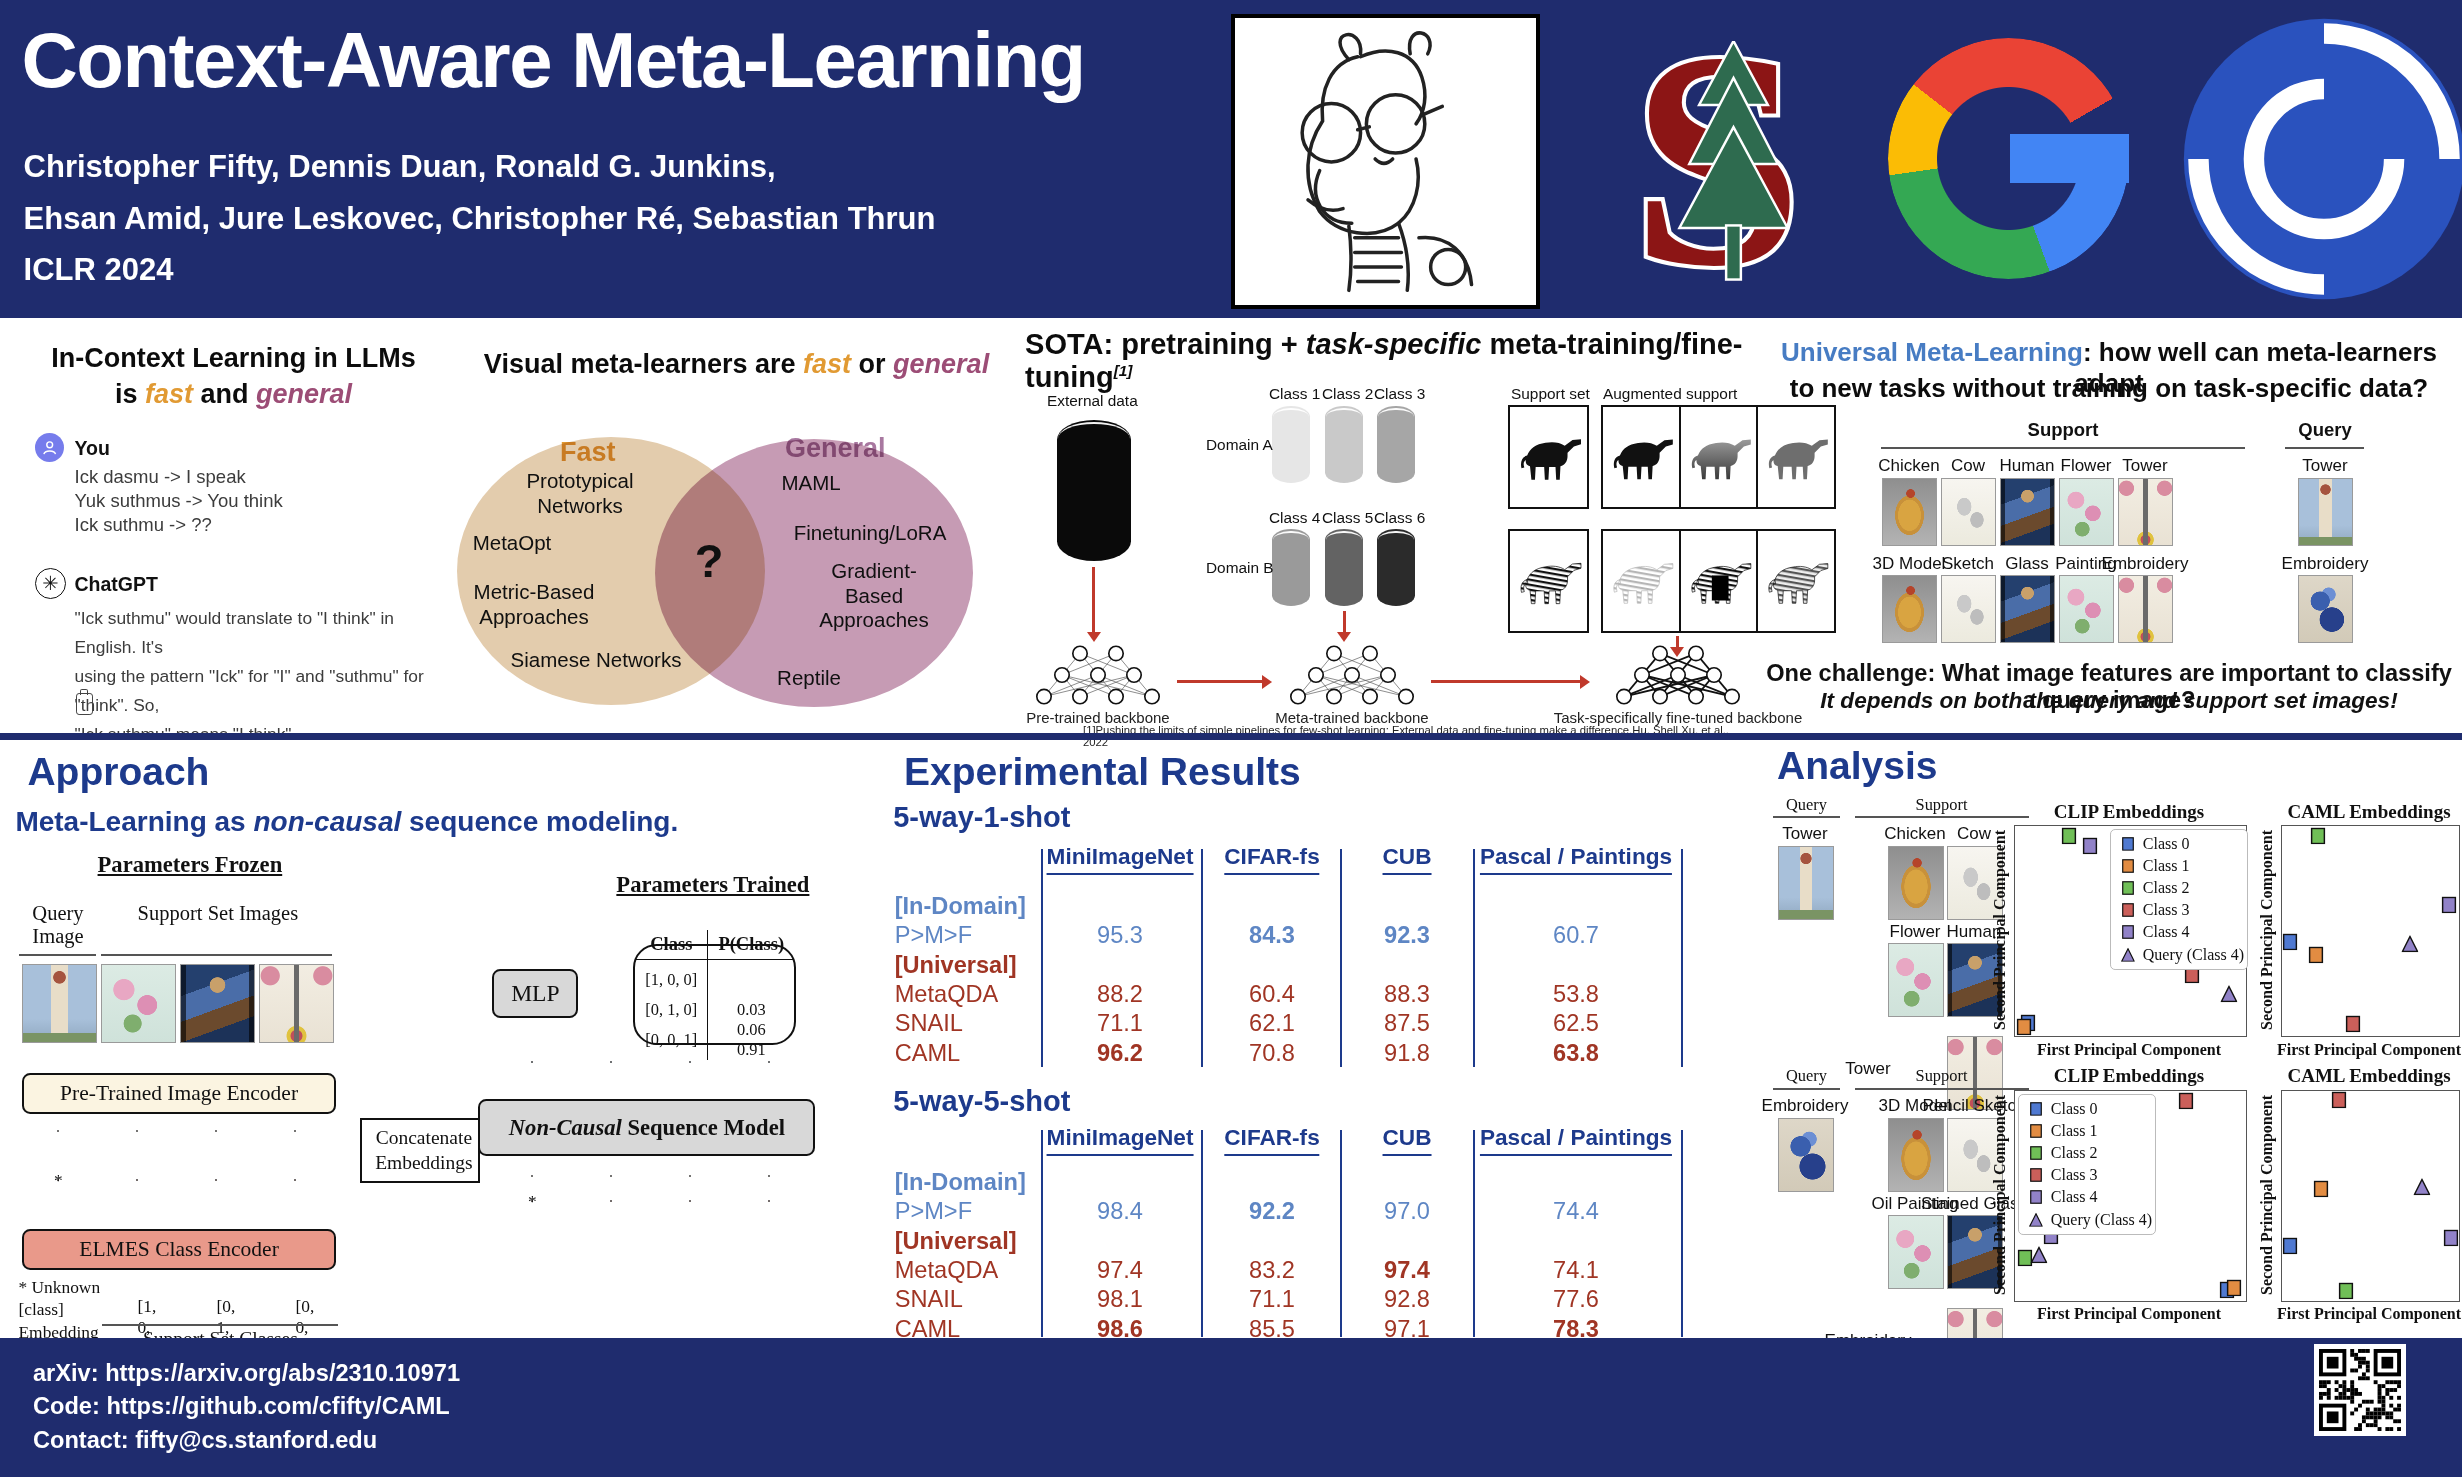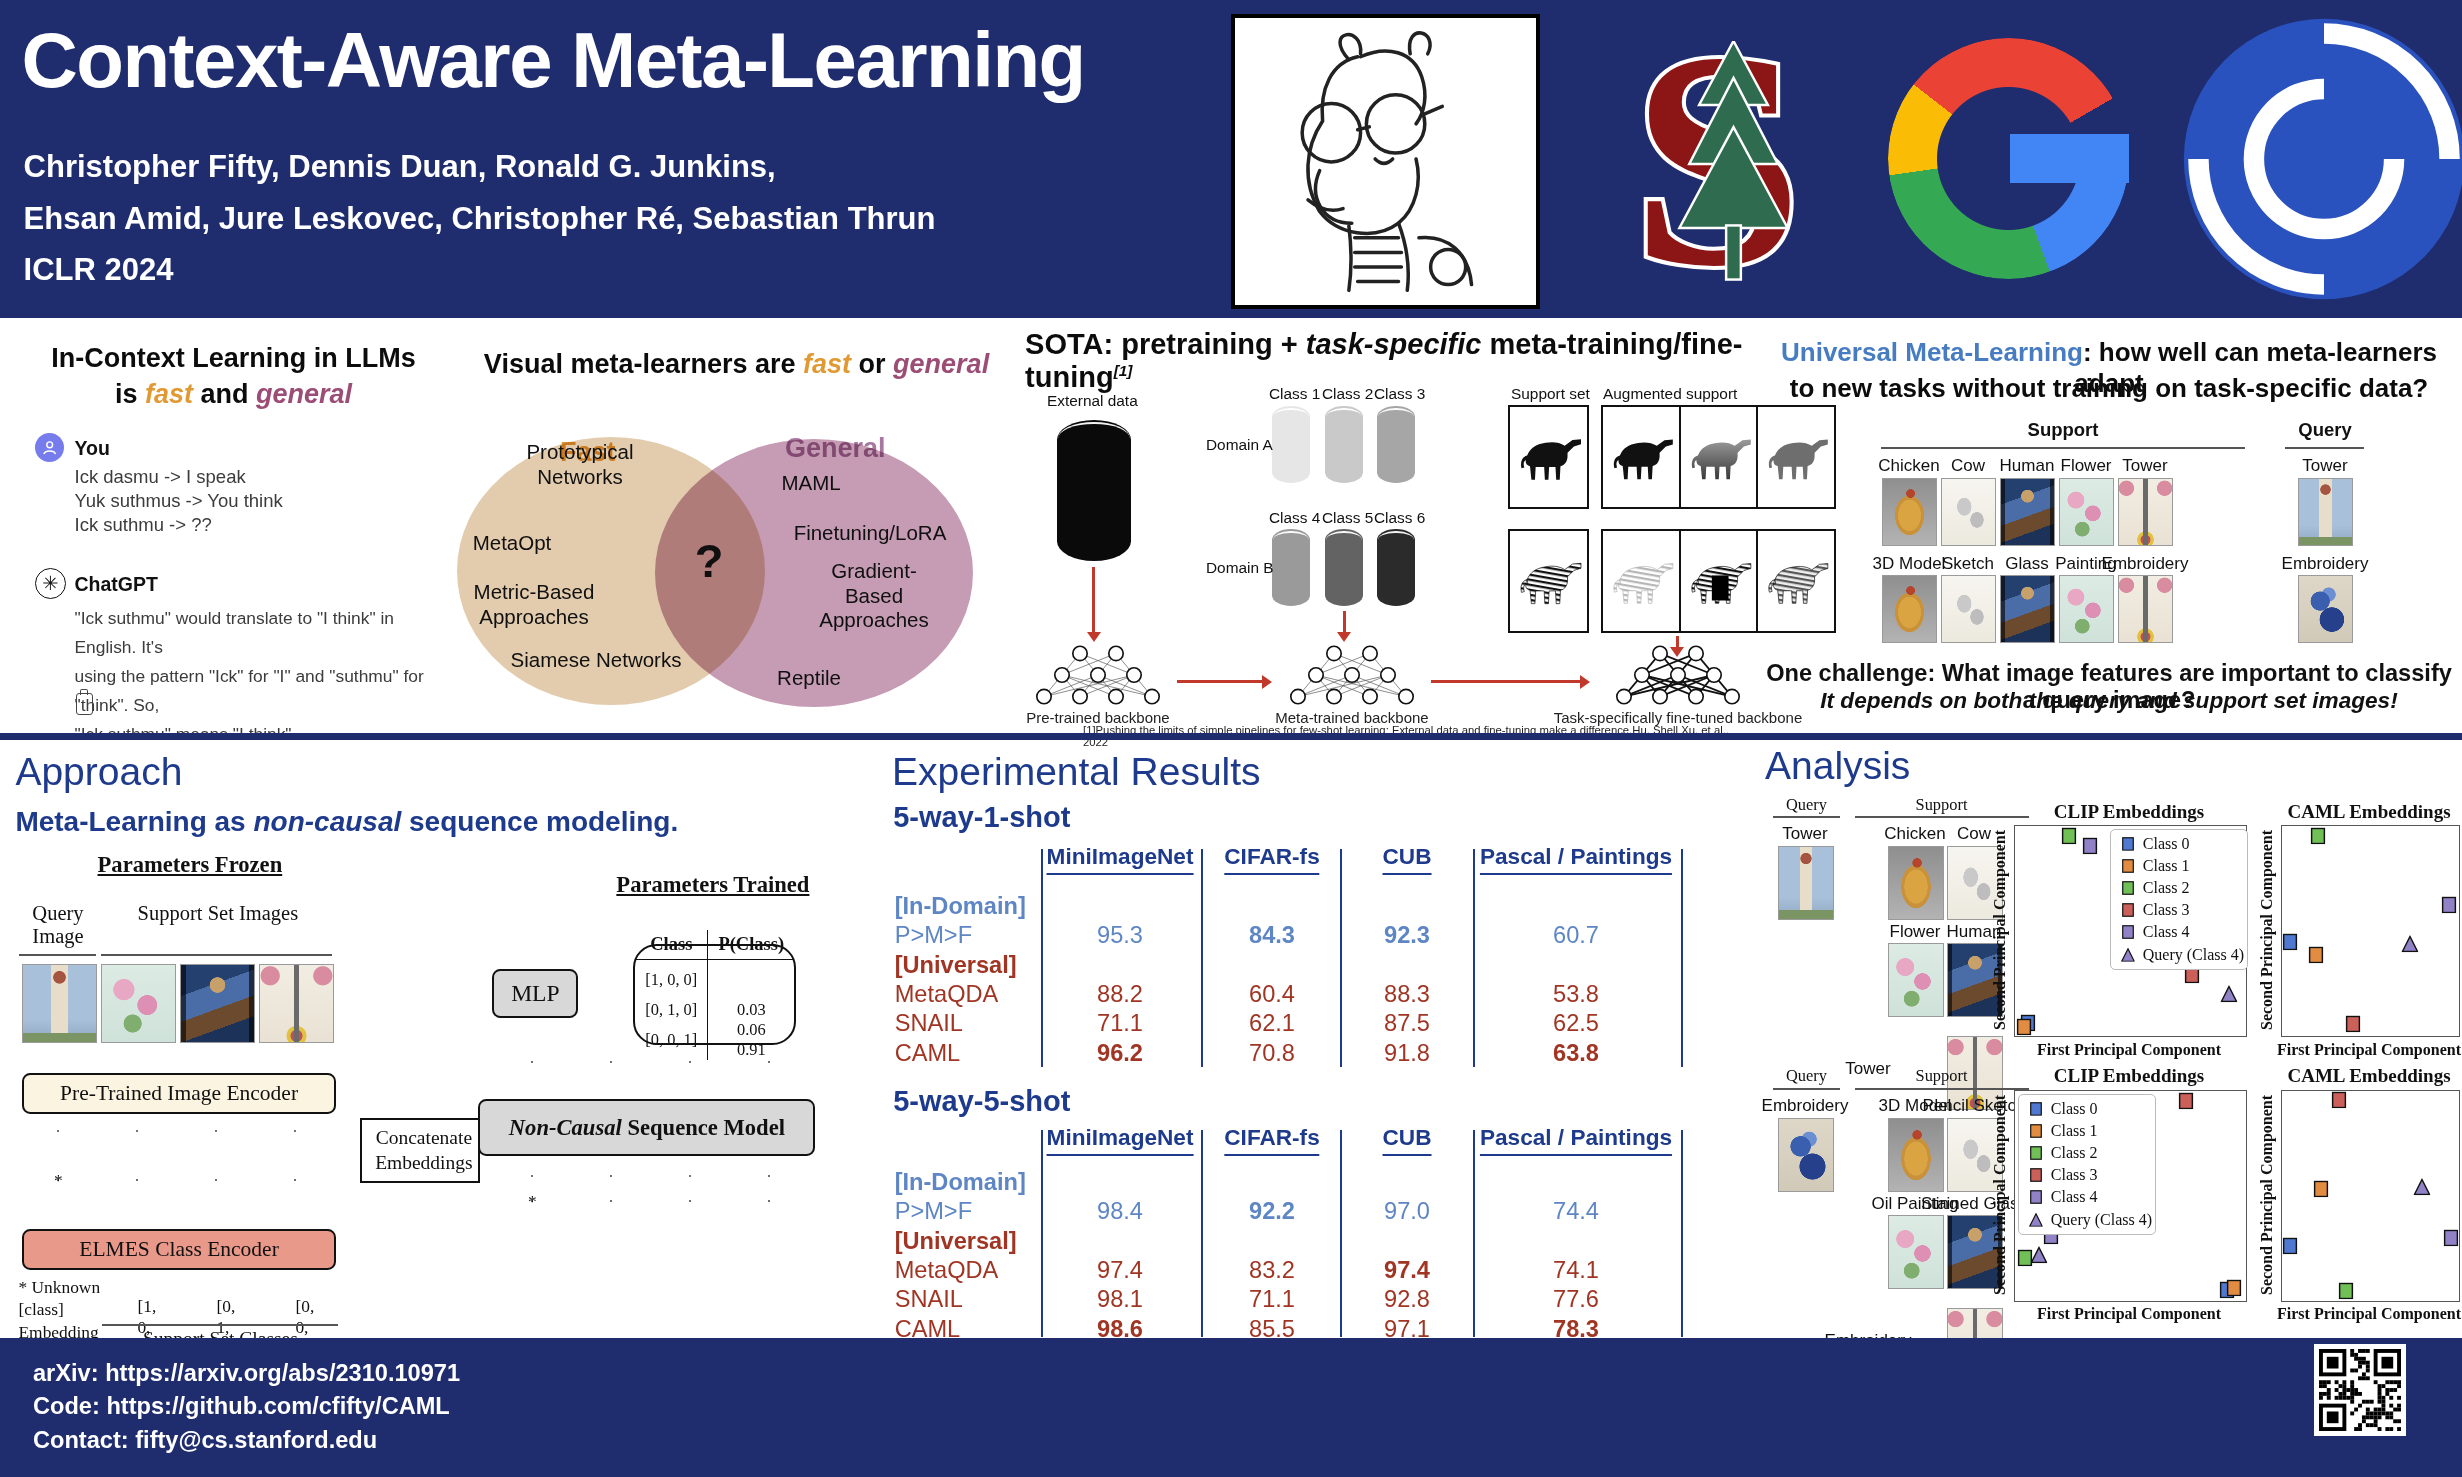--- a/index.html
+++ b/index.html
@@ -69,21 +69,21 @@
     radial-gradient(circle at 50% 16%,#a5543f 0 8%,transparent 9%),
     linear-gradient(0deg,#7a9464 0 12%,transparent 12%),
     linear-gradient(90deg,transparent 0 38%,#e8ddc8 38% 62%,transparent 62%),
     linear-gradient(180deg,#a8c0da 0 70%,#90a8c0);}
   .ph-blue-embroidery{background:
     radial-gradient(circle at 40% 38%,#3a5fae 0 18%,transparent 19%),
     radial-gradient(circle at 62% 66%,#27408b 0 22%,transparent 23%),
     radial-gradient(circle at 56% 28%,#6c8fd4 0 12%,transparent 13%),
     linear-gradient(180deg,#ded7c8,#d2cab8);}
   
-  .sechead{position:absolute;font-size:39px;font-weight:400;color:#1d3a8c;}
+  .sechead{position:absolute;font-size:39px;font-weight:700;color:#1d3a8c;margin-left:12px;}
   .subhead{position:absolute;font-size:28px;font-weight:800;color:#1d3a8c;}
   .divider{position:absolute;left:0;top:733px;width:2462px;height:7.2px;background:#1f2c6e;}
   .dgserif{font-family:"Liberation Serif",serif;color:#111;}
   .pill{position:absolute;width:51px;height:24.6px;border:1.5px solid #111;border-radius:13.3px;background:#FBF4E1;transform:translateX(-50%);
         display:flex;align-items:center;justify-content:center;font-size:17.4px;font-family:"Liberation Serif",serif;}
   .pill.salmon{background:#E9998A;}
   .pill.bluep{background:#BCD6F0;}
   .dbox{position:absolute;border:2.1px solid #111;background:#FBF4E1;border-radius:8.2px;
         display:flex;align-items:center;justify-content:center;font-family:"Liberation Serif",serif;}
   .dbox.gray{background:#d8d8d8;}
@@ -214,21 +214,21 @@
     <div class="clip-icon" style="left:55px;top:365px"></div>
   </div>
 
   <div class="abs" style="left:457px;top:328px;width:559px;height:405px">
     <div class="panel-h ctr" style="position:absolute;left:0;top:20.5px;width:100%"><span>Visual meta-learners are </span><span class="fastw i">fast</span><span> or </span><span class="genw i">general</span></div>
     <div class="fastw b" style="position:absolute;left:103px;top:109px;font-size:27px">Fast</div>
     <div class="b" style="position:absolute;left:328px;top:105px;font-size:27px;color:#A878A0">General</div>
     <div class="venn-c" style="left:0px;top:109px;width:308px;height:268px;background:#E3CCAD"></div>
     <div class="venn-c" style="left:198px;top:111px;width:318px;height:268px;background:#C69BB4"></div>
     <div id="venn-items">
-        <div class="venn-item" style="position: absolute; left: 123px; top: 137px;">Prototypical
+        <div class="venn-item" style="position: absolute; left: 123px; top: 166px;">Prototypical
 Networks</div>
         <div class="venn-item" style="position: absolute; left: 55px; top: 215px;">MetaOpt</div>
         <div class="venn-item" style="position: absolute; left: 77px; top: 277px;">Metric-Based
 Approaches</div>
         <div class="venn-item" style="position: absolute; left: 139px; top: 332px;">Siamese Networks</div>
         <div class="venn-item" style="position: absolute; left: 354px; top: 155px;">MAML</div>
         <div class="venn-item" style="position: absolute; left: 413px; top: 205px;">Finetuning/LoRA</div>
         <div class="venn-item" style="position: absolute; left: 417px; top: 268px;">Gradient-Based
 Approaches</div>
         <div class="venn-item" style="position: absolute; left: 352px; top: 350px;">Reptile</div>

